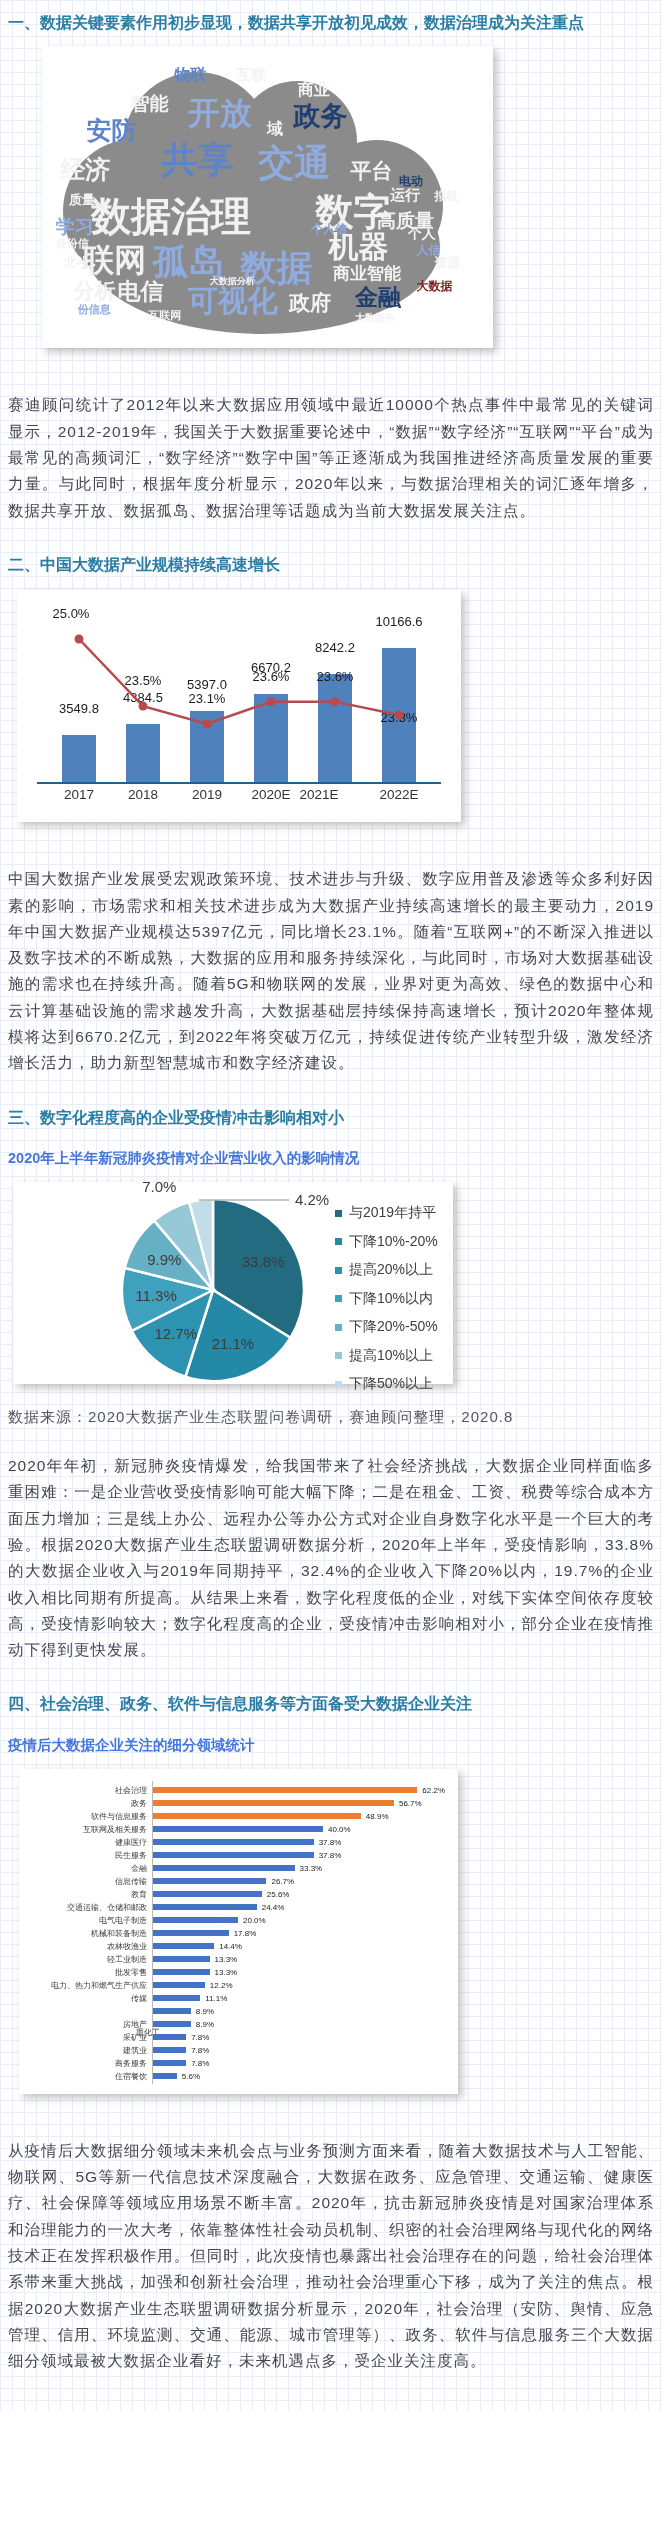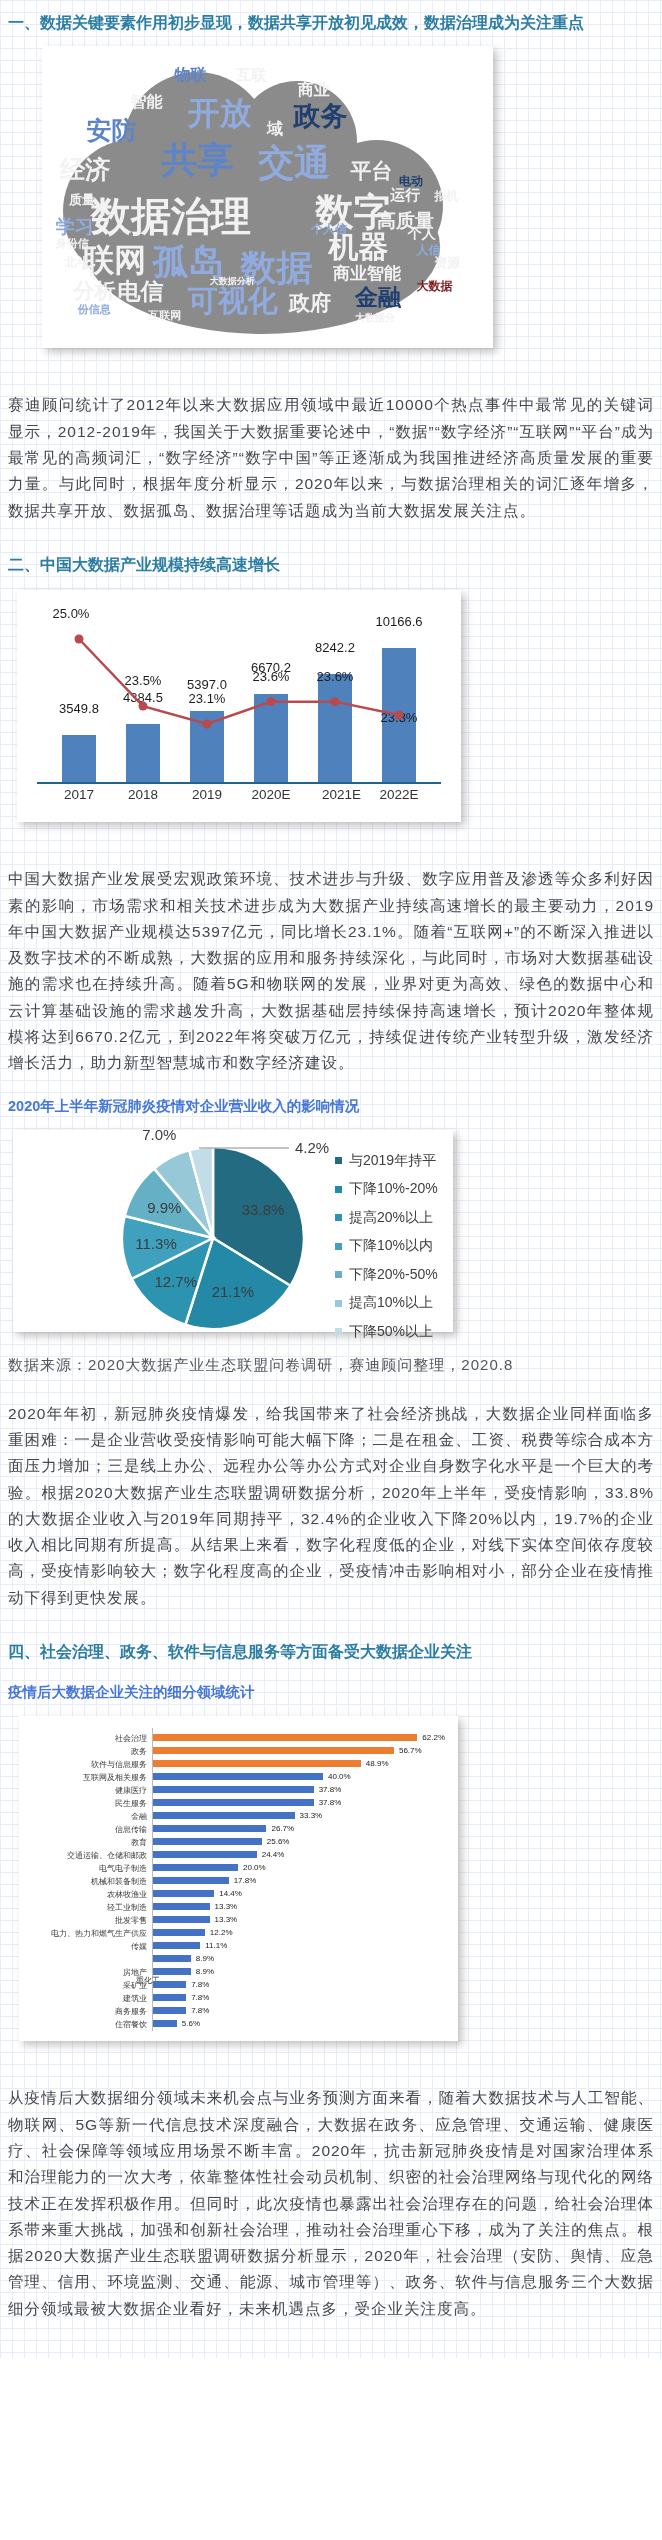--- a/index.html
+++ b/index.html
@@ -89,21 +89,21 @@
         <circle cx="250" cy="95" r="60"></circle>
         <circle cx="88" cy="165" r="72"></circle>
         <circle cx="330" cy="160" r="66"></circle>
         <ellipse cx="215" cy="200" rx="178" ry="88"></ellipse>
       </g>
     </svg>
     <div class="wc-words" id="wc-words">
         <span style="left: 29%; top: 7%; font-size: 16px; color: rgb(93, 132, 201);">物联</span>
         <span style="left: 43%; top: 7%; font-size: 15px; color: rgb(242, 242, 242);">互联</span>
         <span style="left: 57%; top: 12%; font-size: 16px; color: rgb(242, 242, 242);">商业</span>
-        <span style="left: 19%; top: 16%; font-size: 16px; color: rgb(242, 242, 242);">智能</span>
+        <span style="left: 19%; top: 16%; font-size: 19px; color: rgb(242, 242, 242);">智能</span>
         <span style="left: 32%; top: 17%; font-size: 32px; color: rgb(143, 171, 223);">开放</span>
         <span style="left: 56%; top: 19%; font-size: 27px; color: rgb(31, 63, 112);">政务</span>
         <span style="left: 50%; top: 25%; font-size: 16px; color: rgb(242, 242, 242);">域</span>
         <span style="left: 9%; top: 24%; font-size: 25px; color: rgb(93, 132, 201);">安防</span>
         <span style="left: 26%; top: 32%; font-size: 36px; color: rgb(93, 132, 201);">共享</span>
         <span style="left: 48%; top: 33%; font-size: 36px; color: rgb(143, 171, 223);">交通</span>
         <span style="left: 3%; top: 37%; font-size: 25px; color: rgb(242, 242, 242);">经济</span>
         <span style="left: 69%; top: 38%; font-size: 21px; color: rgb(242, 242, 242);">平台</span>
         <span style="left: 80%; top: 43%; font-size: 12px; color: rgb(31, 63, 112);">电动</span>
         <span style="left: 5%; top: 49%; font-size: 13px; color: rgb(242, 242, 242);">质量</span>
@@ -155,39 +155,40 @@
       <div class="combo-lab" style="left: 154px; top: 86.8653px;">5397.0</div>
       <div class="combo-lab" style="left: 154px; top: 101px;">23.1%</div>
       <div class="combo-cat" style="left: 154px; top: 197px;">2019</div>
       <div class="combo-bar" style="left: 237px; bottom: 40px; width: 34px; height: 87.916px; background: rgb(79, 129, 189);"></div>
       <div class="combo-lab" style="left: 218px; top: 70.084px;">6670.2</div>
       <div class="combo-lab" style="left: 218px; top: 78.6316px;">23.6%</div>
       <div class="combo-cat" style="left: 218px; top: 197px;">2020E</div>
       <div class="combo-bar" style="left: 301px; bottom: 40px; width: 34px; height: 108.636px; background: rgb(79, 129, 189);"></div>
       <div class="combo-lab" style="left: 282px; top: 49.3644px;">8242.2</div>
       <div class="combo-lab" style="left: 282px; top: 78.6316px;">23.6%</div>
-      <div class="combo-cat" style="left: 272px; top: 197px; text-align: right;">2021E</div>
+      <div class="combo-cat" style="left: 266px; top: 197px;">2021E</div>
       <div class="combo-bar" style="left: 365px; bottom: 40px; width: 34px; height: 134px; background: rgb(79, 129, 189);"></div>
       <div class="combo-lab" style="left: 346px; top: 24px;">10166.6</div>
       <div class="combo-lab" style="left: 346px; top: 92.0526px; margin-top: 28px;">23.3%</div>
       <div class="combo-cat" style="left: 346px; top: 197px;">2022E</div>
       <div class="combo-axis" style="left: 20px; width: 404px; top: 192px;"></div>
       <svg width="444" height="232" class="abs" style="left: 0px; top: 0px; pointer-events: none;">
         <polyline points="62,49 126,116.10526315789478 190,134 254,111.63157894736841 318,111.63157894736841 382,125.0526315789474" fill="none" stroke="#b84a4d" stroke-width="2.5"></polyline>
         <circle cx="62" cy="49" r="4.5" fill="#b84a4d"></circle>
         <circle cx="126" cy="116.10526315789478" r="4.5" fill="#b84a4d"></circle>
         <circle cx="190" cy="134" r="4.5" fill="#b84a4d"></circle>
         <circle cx="254" cy="111.63157894736841" r="4.5" fill="#b84a4d"></circle>
         <circle cx="318" cy="111.63157894736841" r="4.5" fill="#b84a4d"></circle>
         <circle cx="382" cy="125.0526315789474" r="4.5" fill="#b84a4d"></circle>
       </svg>
     </div>
 
   <p class="body">中国大数据产业发展受宏观政策环境、技术进步与升级、数字应用普及渗透等众多利好因素的影响，市场需求和相关技术进步成为大数据产业持续高速增长的最主要动力，2019年中国大数据产业规模达5397亿元，同比增长23.1%。随着“互联网+”的不断深入推进以及数字技术的不断成熟，大数据的应用和服务持续深化，与此同时，市场对大数据基础设施的需求也在持续升高。随着5G和物联网的发展，业界对更为高效、绿色的数据中心和云计算基础设施的需求越发升高，大数据基础层持续保持高速增长，预计2020年整体规模将达到6670.2亿元，到2022年将突破万亿元，持续促进传统产业转型升级，激发经济增长活力，助力新型智慧城市和数字经济建设。</p>
 
+  <h2 class="sec">三、数字化程度高的企业受疫情冲击影响相对小</h2>
 
   <div class="ctitle">2020年上半年新冠肺炎疫情对企业营业收入的影响情况</div>
 
   <div class="card pie-card" id="pie-chart"><svg width="440" height="202">
         <path d="M200,108 L200,17 A91,91 0 0 1 277.44049784331696,155.7908913264779 Z" fill="#226b81" stroke="#ffffff" stroke-width="2.5"></path>
         <text x="250.06413653425273" y="85.06595029216669" text-anchor="middle" fill="#3c3c3c" font-size="15">33.8%</text>
         <path d="M200,108 L277.44049784331696,155.7908913264779 A91,91 0 0 1 172.42379046341762,194.72112007806692 Z" fill="#2389a6" stroke="#ffffff" stroke-width="2.5"></path>
         <text x="219.92735401854958" y="166.7552738047105" text-anchor="middle" fill="#3c3c3c" font-size="15">21.1%</text>
         <path d="M200,108 L172.42379046341762,194.72112007806692 A91,91 0 0 1 118.66043040223502,148.802872664193 Z" fill="#2c93b0" stroke="#ffffff" stroke-width="2.5"></path>
         <text x="162.7671433892306" y="156.5940740078498" text-anchor="middle" fill="#3c3c3c" font-size="15">12.7%</text>

